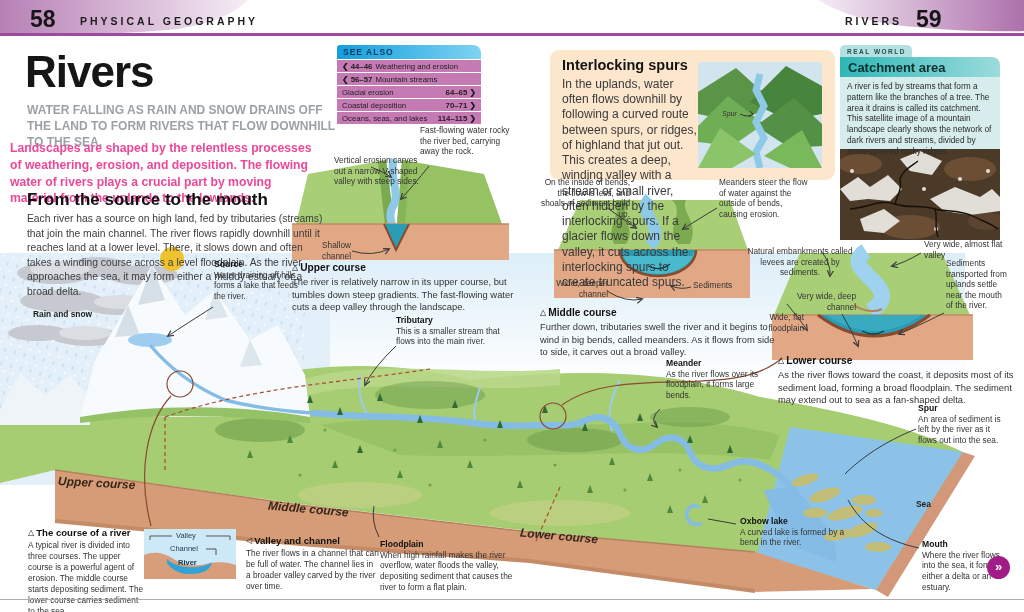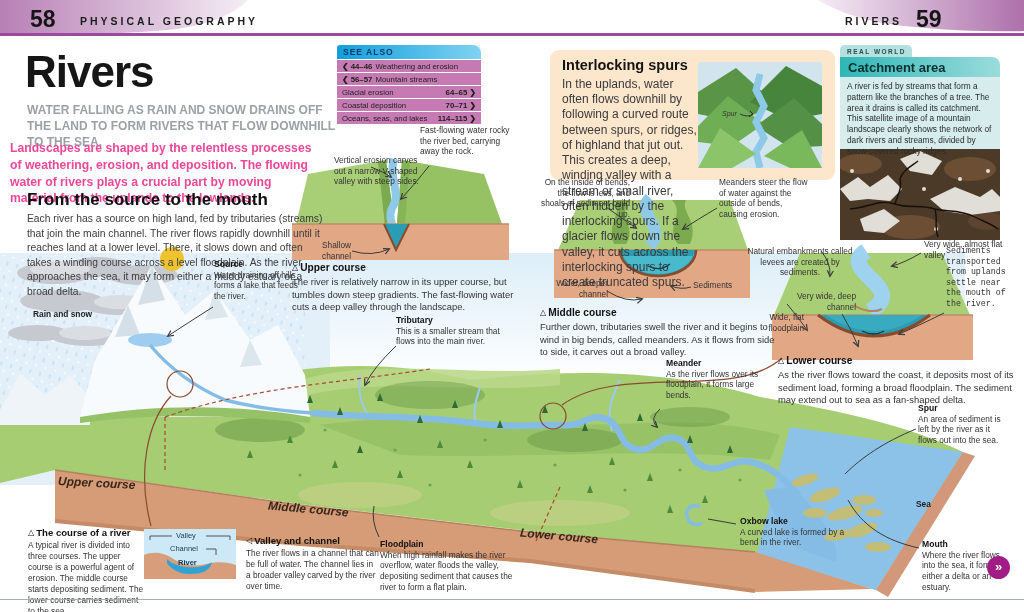--- a/index.html
+++ b/index.html
@@ -394,21 +394,21 @@
   <div class="abs callout" style="left:693px;top:280px;width:52px;">Sediments</div>
   <div class="abs capt-t" style="left:540px;top:307px;">
     <span class="mk">△</span><span>Middle course</span>
   </div>
   <div class="abs capt-b" style="left:540px;top:321px;width:238px;">Further down, tributaries swell the river and it begins to wind in big bends, called meanders. As it flows from side to side, it carves out a broad valley.</div>
 
   <div class="abs callout" style="left:744px;top:246px;width:112px;text-align:center;">Natural embankments called levees are created by sediments.</div>
   <div class="abs callout" style="left:924px;top:239px;width:80px;">Very wide, almost flat valley</div>
   <div class="abs callout" style="left:744px;top:284px;width:60px;text-align:right;margin-top:28px;">Wide, flat floodplain</div>
   <div class="abs callout" style="left:788px;top:291px;width:68px;text-align:right;">Very wide, deep channel</div>
-  <div class="abs callout" style="left:946px;top:246px;width:62px;font-family:Liberation Mono, monospace;">Sediments transported from uplands settle near the mouth of the river.</div>
+  <div class="abs callout" style="left:946px;top:258px;width:62px;">Sediments transported from uplands settle near the mouth of the river.</div>
   <div class="abs capt-t" style="left:778px;top:355px;">
     <span class="mk">△</span><span>Lower course</span>
   </div>
   <div class="abs capt-b" style="left:778px;top:369px;width:240px;">As the river flows toward the coast, it deposits most of its sediment load, forming a broad floodplain. The sediment may extend out to sea as a fan-shaped delta.</div>
 
   <div class="abs map-lab" style="left:33px;top:309px;">Rain and snow</div>
   <div class="abs callout" style="left:214px;top:259px;width:88px;">
     <div class="ct">Source</div>
     <div>Water draining off hills forms a lake that feeds the river.</div>
   </div>

